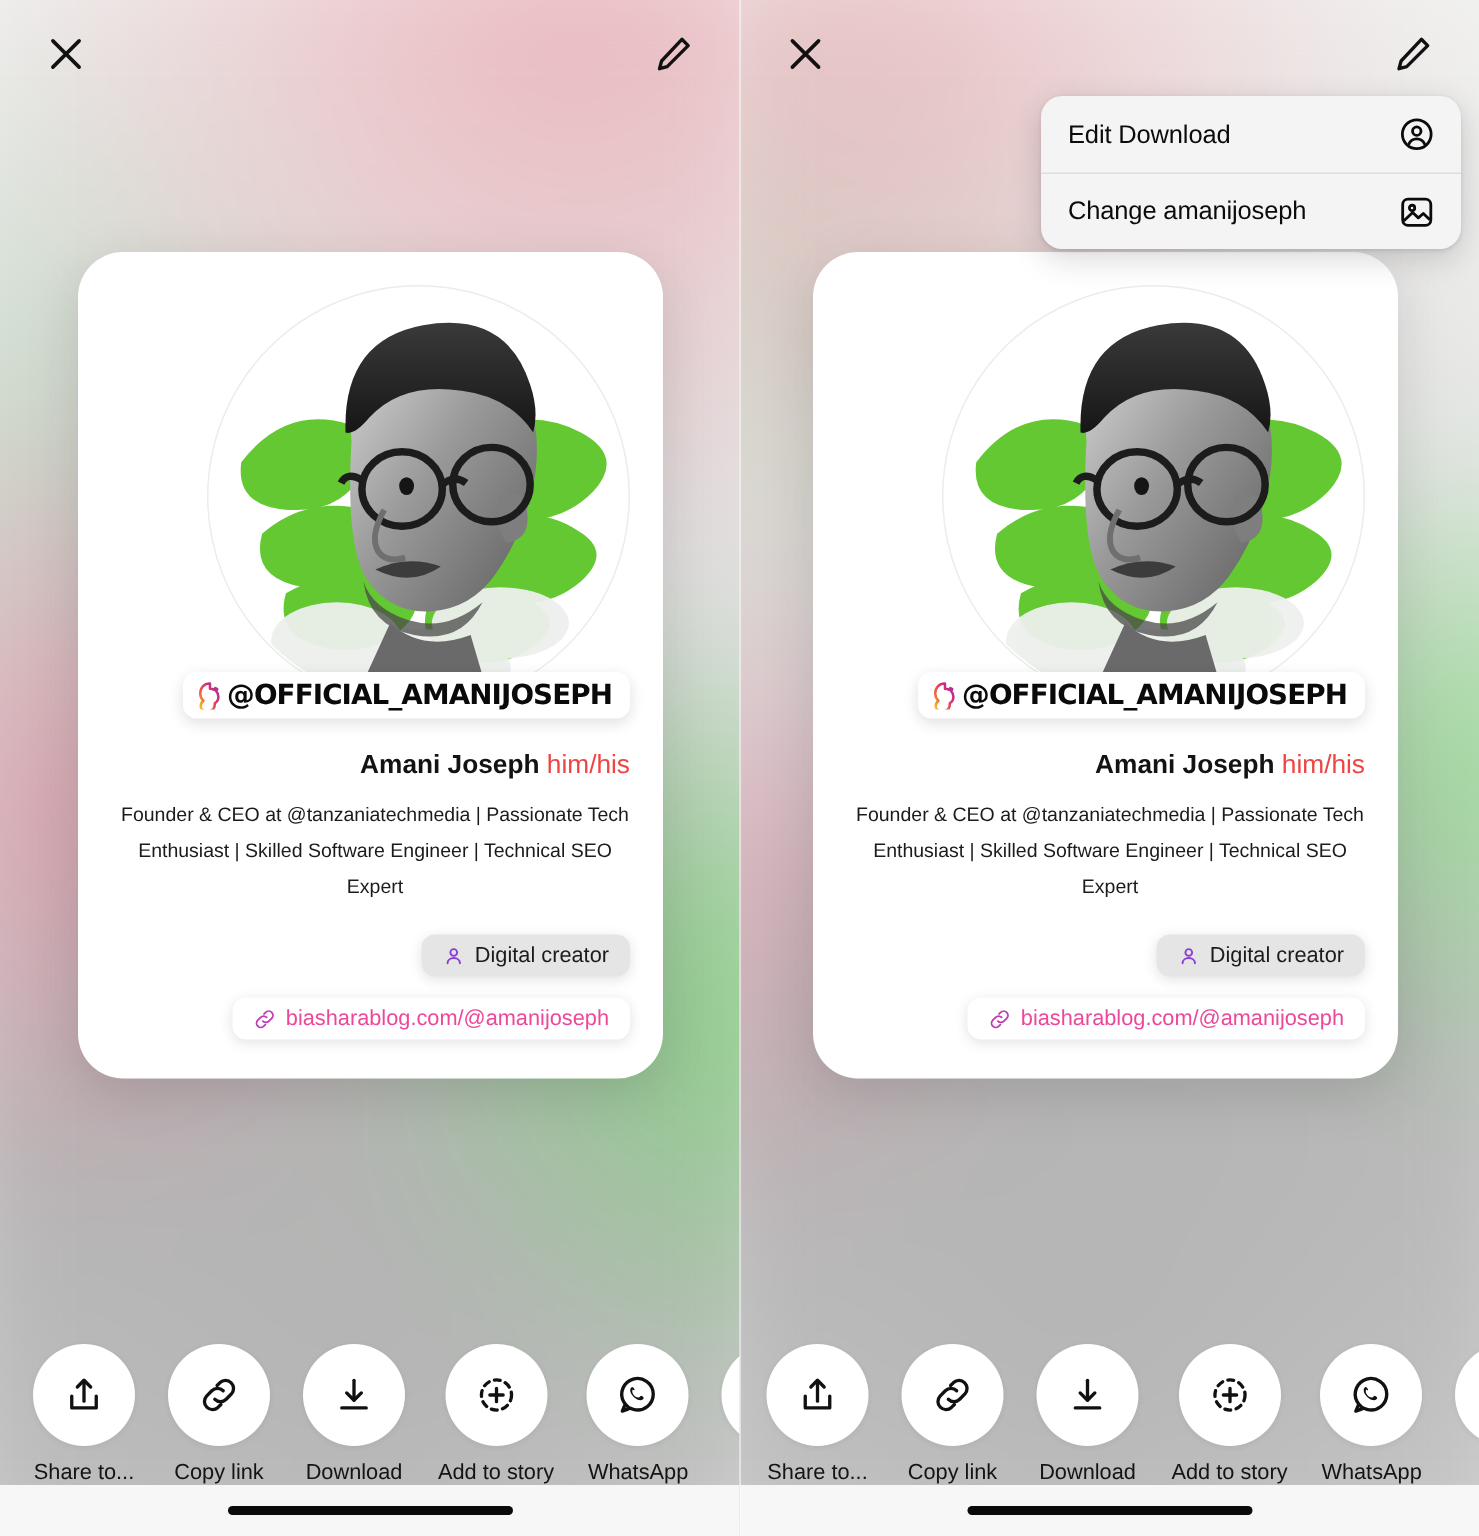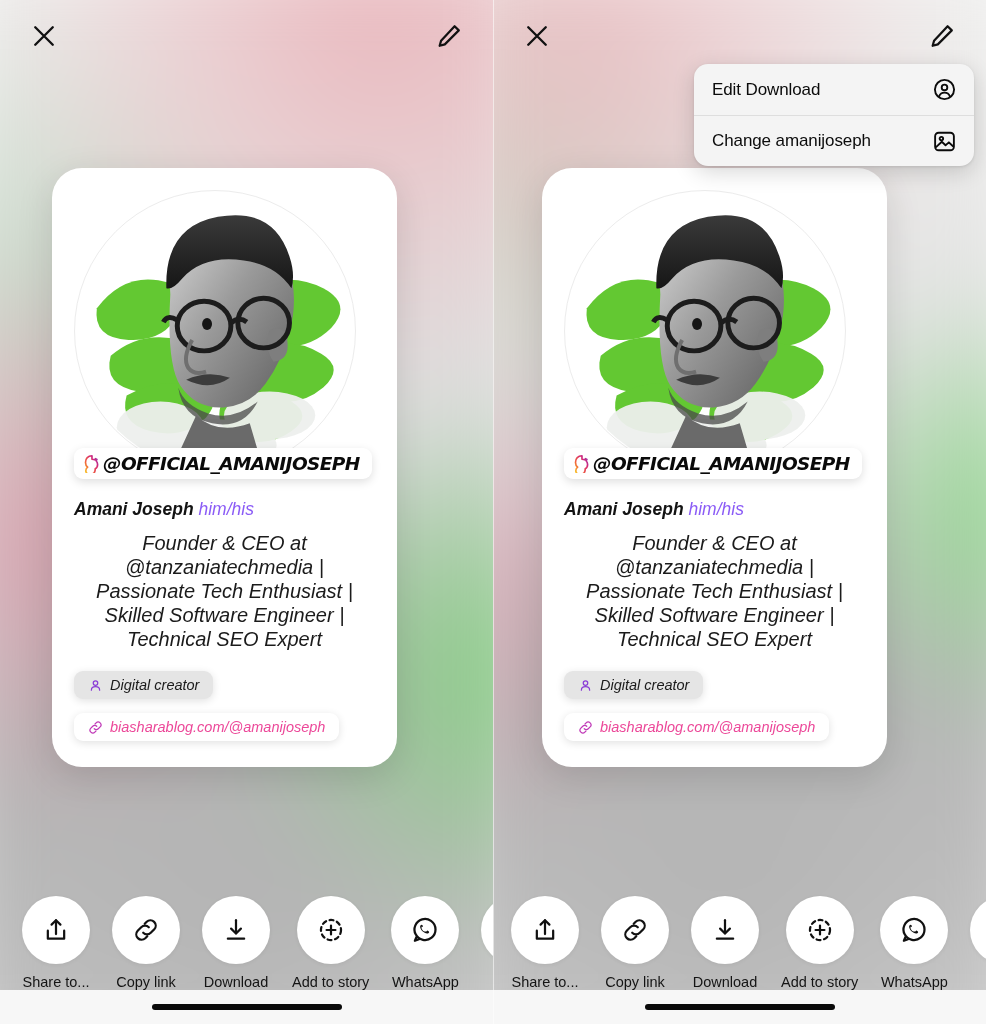--- a/index.html
+++ b/index.html
@@ -86,27 +86,27 @@
     color: #0b0b0b;
     letter-spacing: -0.1px;
     white-space: nowrap;
   }
   .menu-icon { width: 28px; height: 28px; display: flex; align-items: center; justify-content: center; }
 
   
   .card {
     position: absolute;
     left: 52px; top: 168px;
-    width: 345px;
+    width: 390px;
     background: #ffffff;
     border-radius: 30px;
     padding: 22px 22px 26px;
     box-shadow: 0 10px 36px rgba(0,0,0,0.13);
     z-index: 10;
-    display: flex; flex-direction: column; align-items: flex-start; font-style: italic;
+    display: flex; flex-direction: column; align-items: flex-end;
   }
   .panel.right .card { left: 49px; }
 
   .avatar-wrap {
     position: relative;
     width: 282px; height: 282px;
     border-radius: 50%;
     background: #ffffff;
     border: 1px solid #ececec;
     overflow: hidden;
@@ -134,25 +134,25 @@
     white-space: nowrap;
   }
 
   .name-row {
     margin-top: 20px;
     font-size: 17.5px;
     text-align: center;
     white-space: nowrap;
   }
   .name-strong { font-weight: 700; color: #131313; }
-  .name-pronoun { color: #8b5cf6; font-weight: 400; }
+  .name-pronoun { color: #ef4444; font-weight: 400; }
 
   .bio {
     margin-top: 11px;
-    font-size: 20px;
+    font-size: 13px;
     line-height: 24px;
     color: #1b1b1b;
     text-align: center;
     max-width: 340px;
   }
 
   .badge {
     margin-top: 20px;
     background: #e5e5e5;
     border-radius: 9px;

